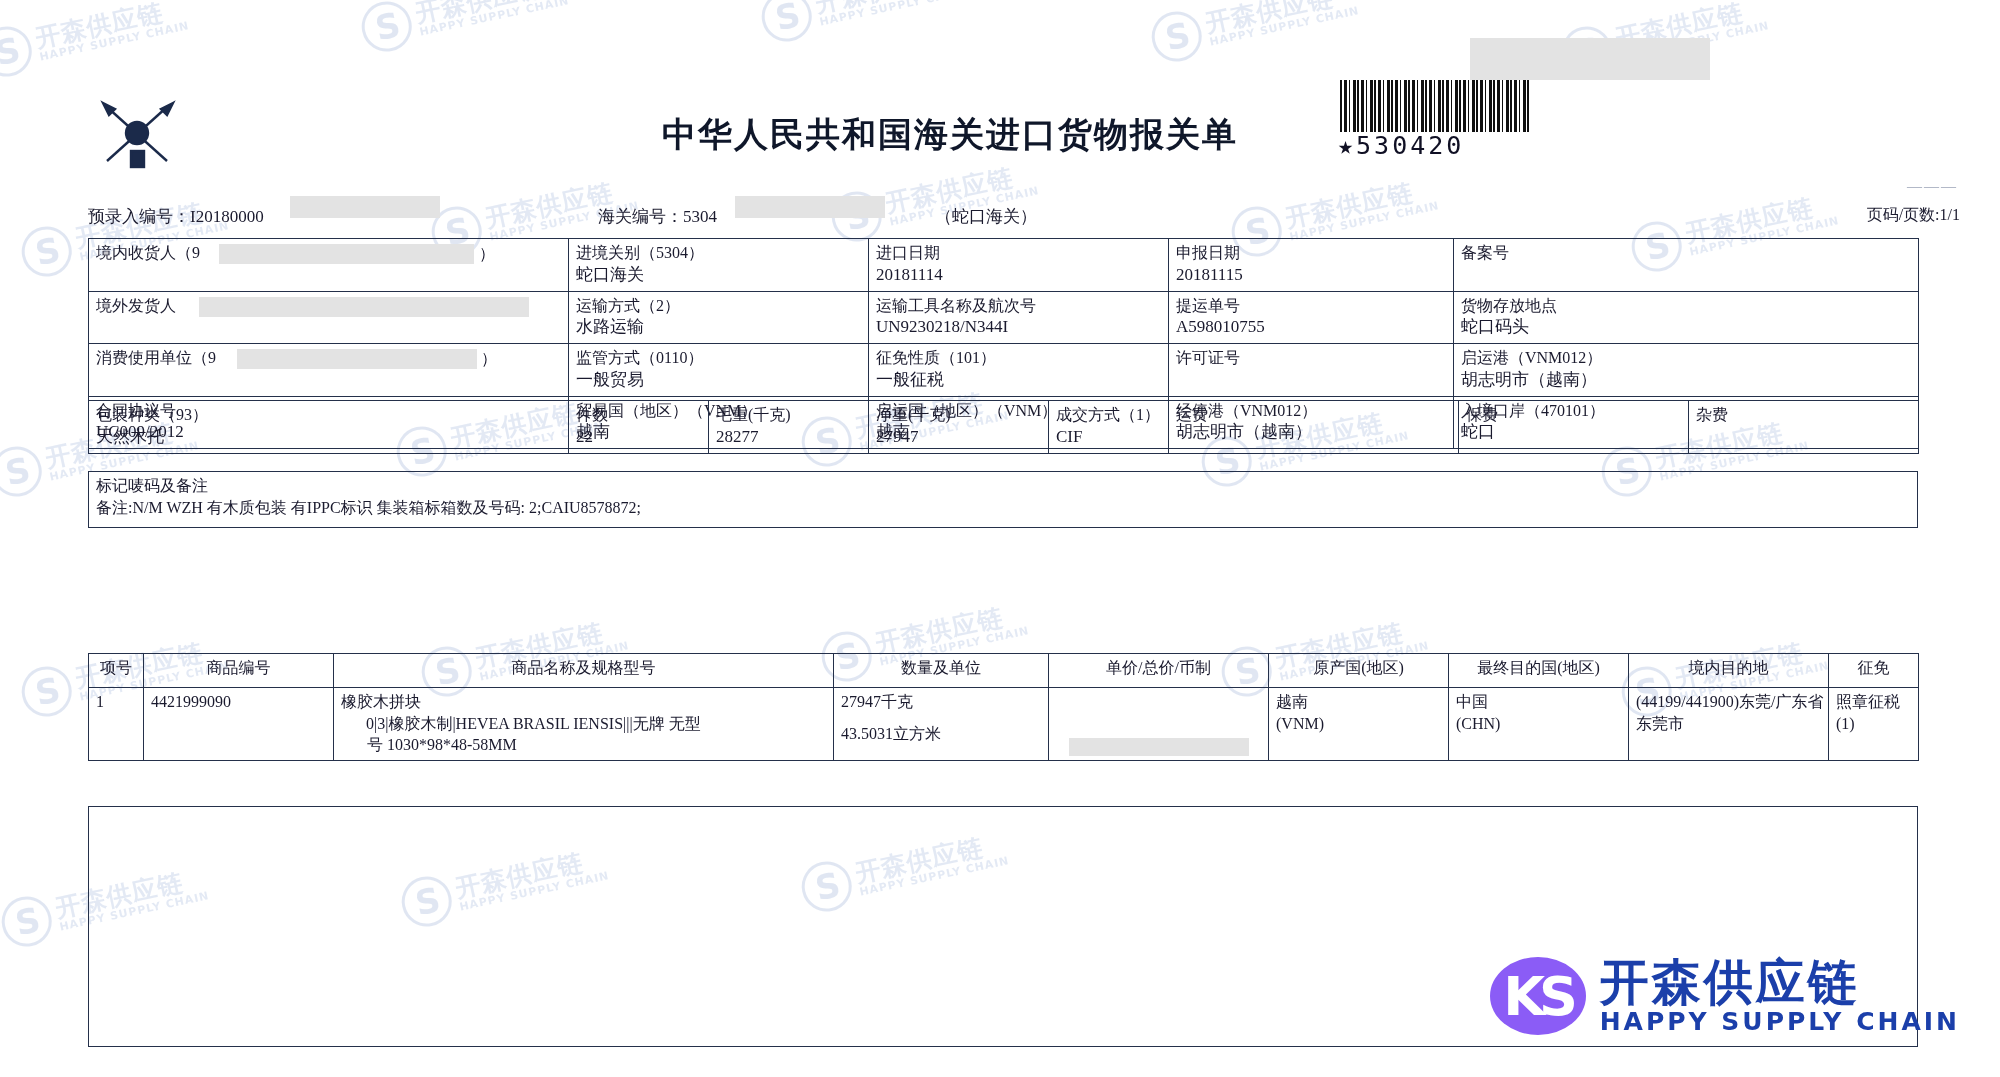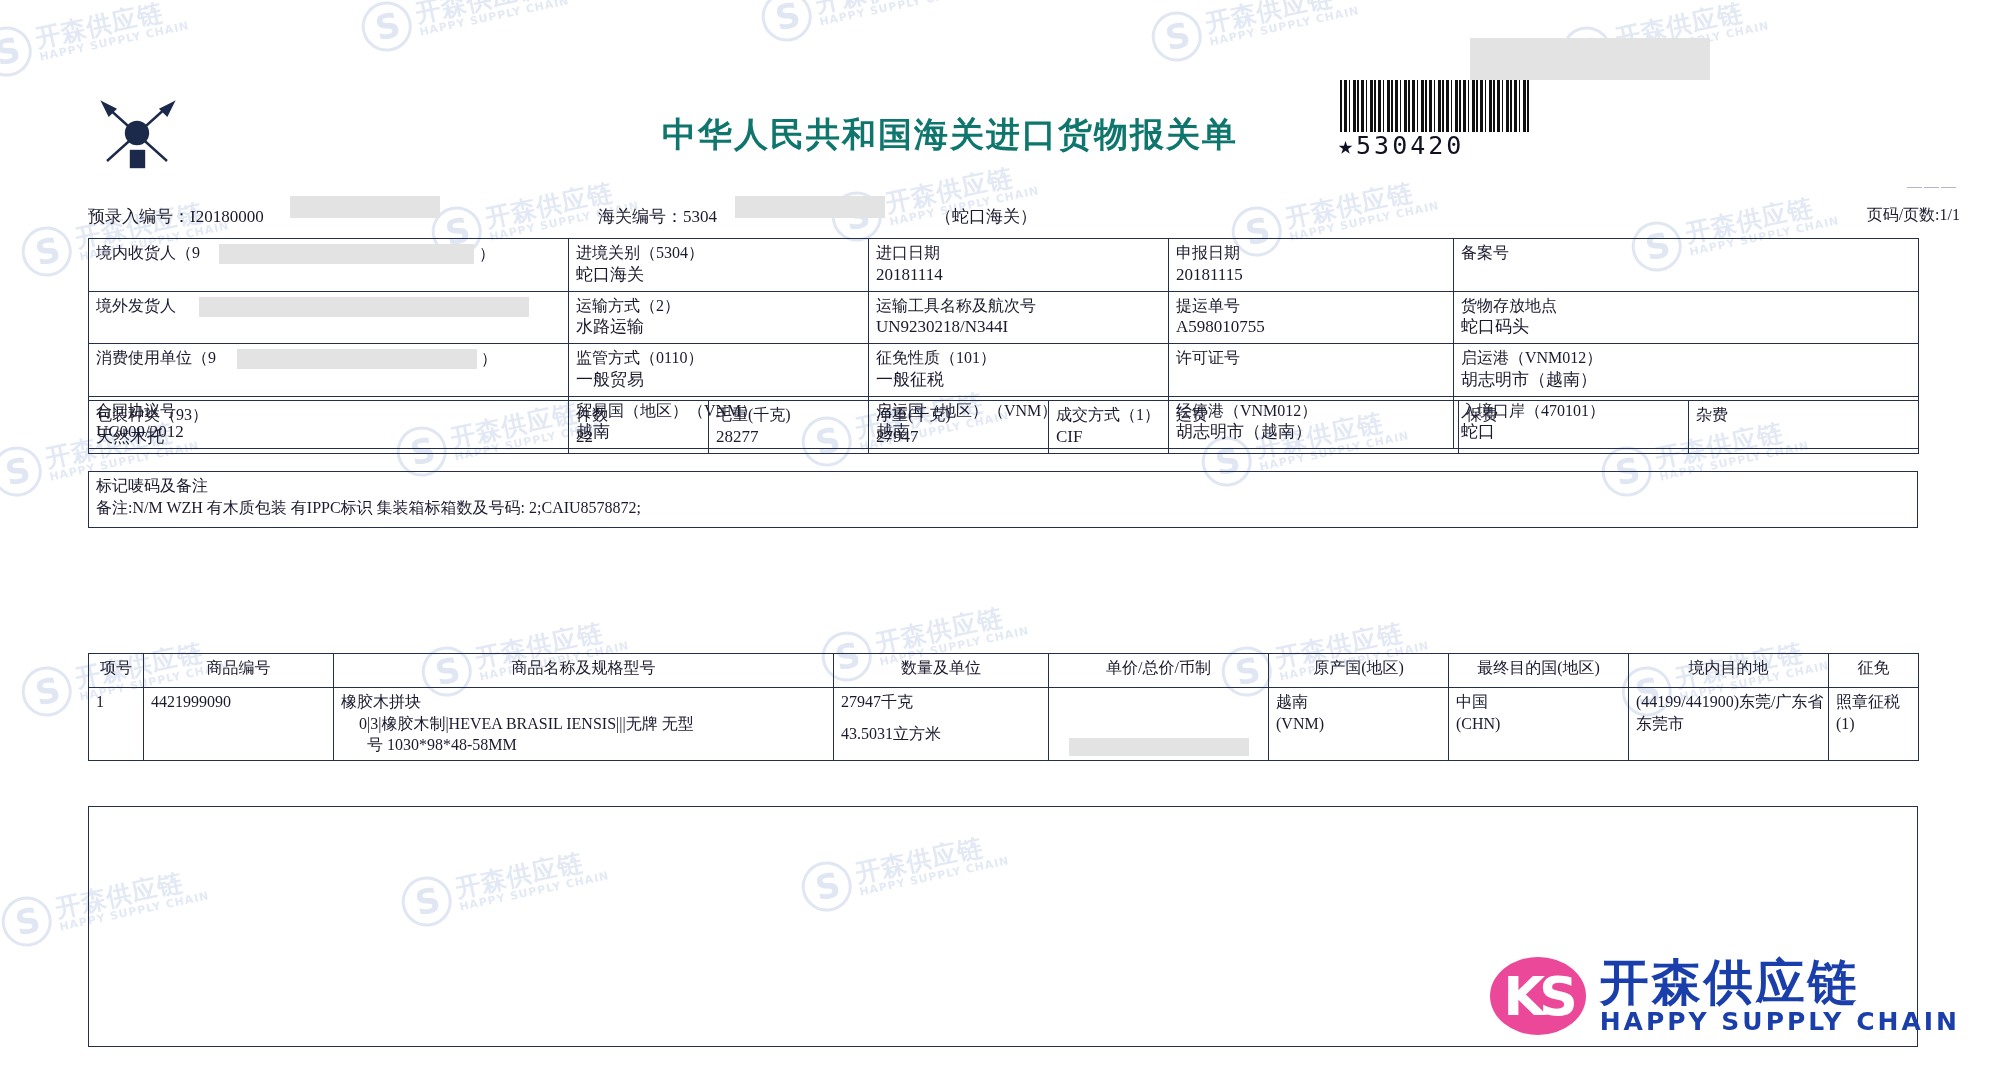--- a/index.html
+++ b/index.html
@@ -77,21 +77,21 @@
   
   .doc-title {
     position: absolute;
     left: 600px;
     top: 112px;
     width: 700px;
     text-align: center;
     font-size: 34px;
     font-weight: bold;
     letter-spacing: 2px;
-    color: #0f766e;
+    color: #0f172a;
   }
   .emblem {
     position: absolute;
     left: 95px;
     top: 95px;
     width: 90px;
     height: 80px;
   }
   .barcode {
     position: absolute;
@@ -207,21 +207,21 @@
     bottom: 42px;
     display: flex;
     align-items: center;
     gap: 14px;
     z-index: 5;
   }
   .logo-mark {
     width: 96px;
     height: 78px;
     border-radius: 50%;
-    background: #ec4899;
+    background: #8b5cf6;
     color: #fff;
     font-family: "DejaVu Sans", sans-serif;
     font-weight: bold;
     font-size: 54px;
     display: flex;
     align-items: center;
     justify-content: center;
     letter-spacing: -6px;
   }
   .logo-text { display: flex; flex-direction: column; line-height: 1.05; }
@@ -628,21 +628,21 @@
       <td>原产国(地区)</td>
       <td>最终目的国(地区)</td>
       <td>境内目的地</td>
       <td>征免</td>
     </tr>
     <tr class="goods-body">
       <td>1</td>
       <td>4421999090</td>
       <td>
         <span class="ln">橡胶木拼块</span>
-        <span class="ln" style="margin-left:18px;">0|3|橡胶木制|HEVEA BRASIL IENSIS|||无牌 无型</span>
+        <span class="ln" style="margin-left:25px;">0|3|橡胶木制|HEVEA BRASIL IENSIS|||无牌 无型</span>
         <span class="ln" style="margin-left:26px;">号 1030*98*48-58MM</span>
       </td>
       <td class="tc">
         <span class="ln">27947千克</span>
         <span class="ln" style="margin-top:10px;">43.5031立方米</span>
       </td>
       <td class="cell-rel">
         <span class="redact-inline" style="left:20px;top:50px;width:180px;height:18px;"></span>
         <span></span>
       </td>

